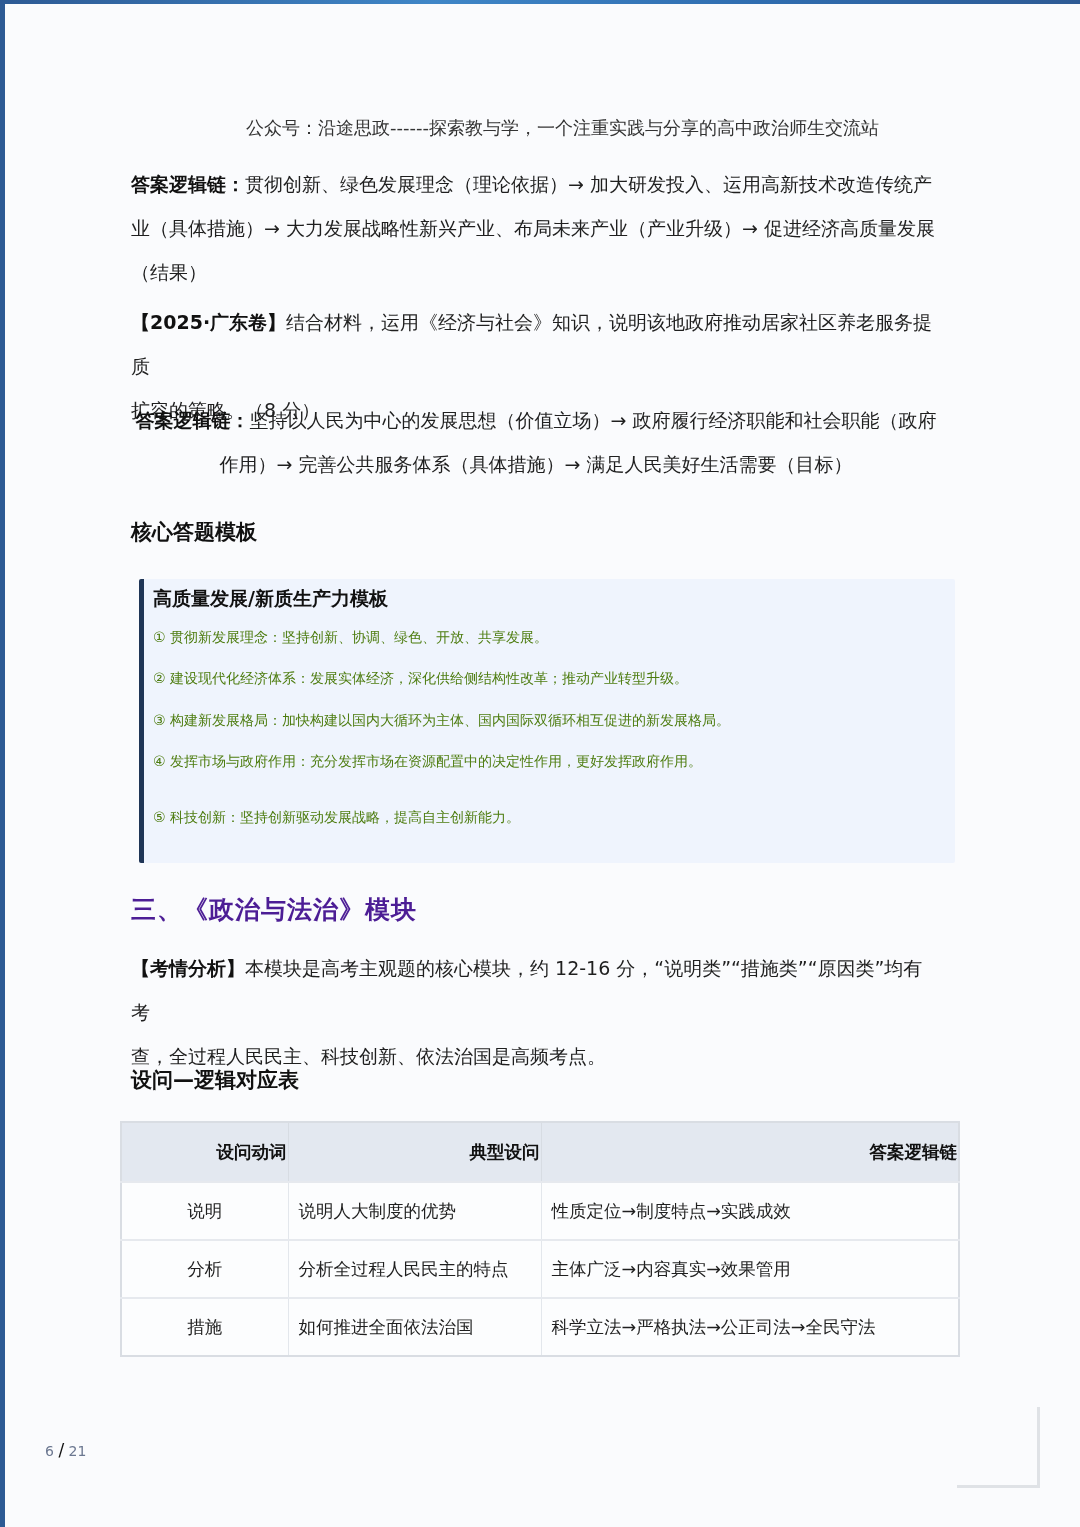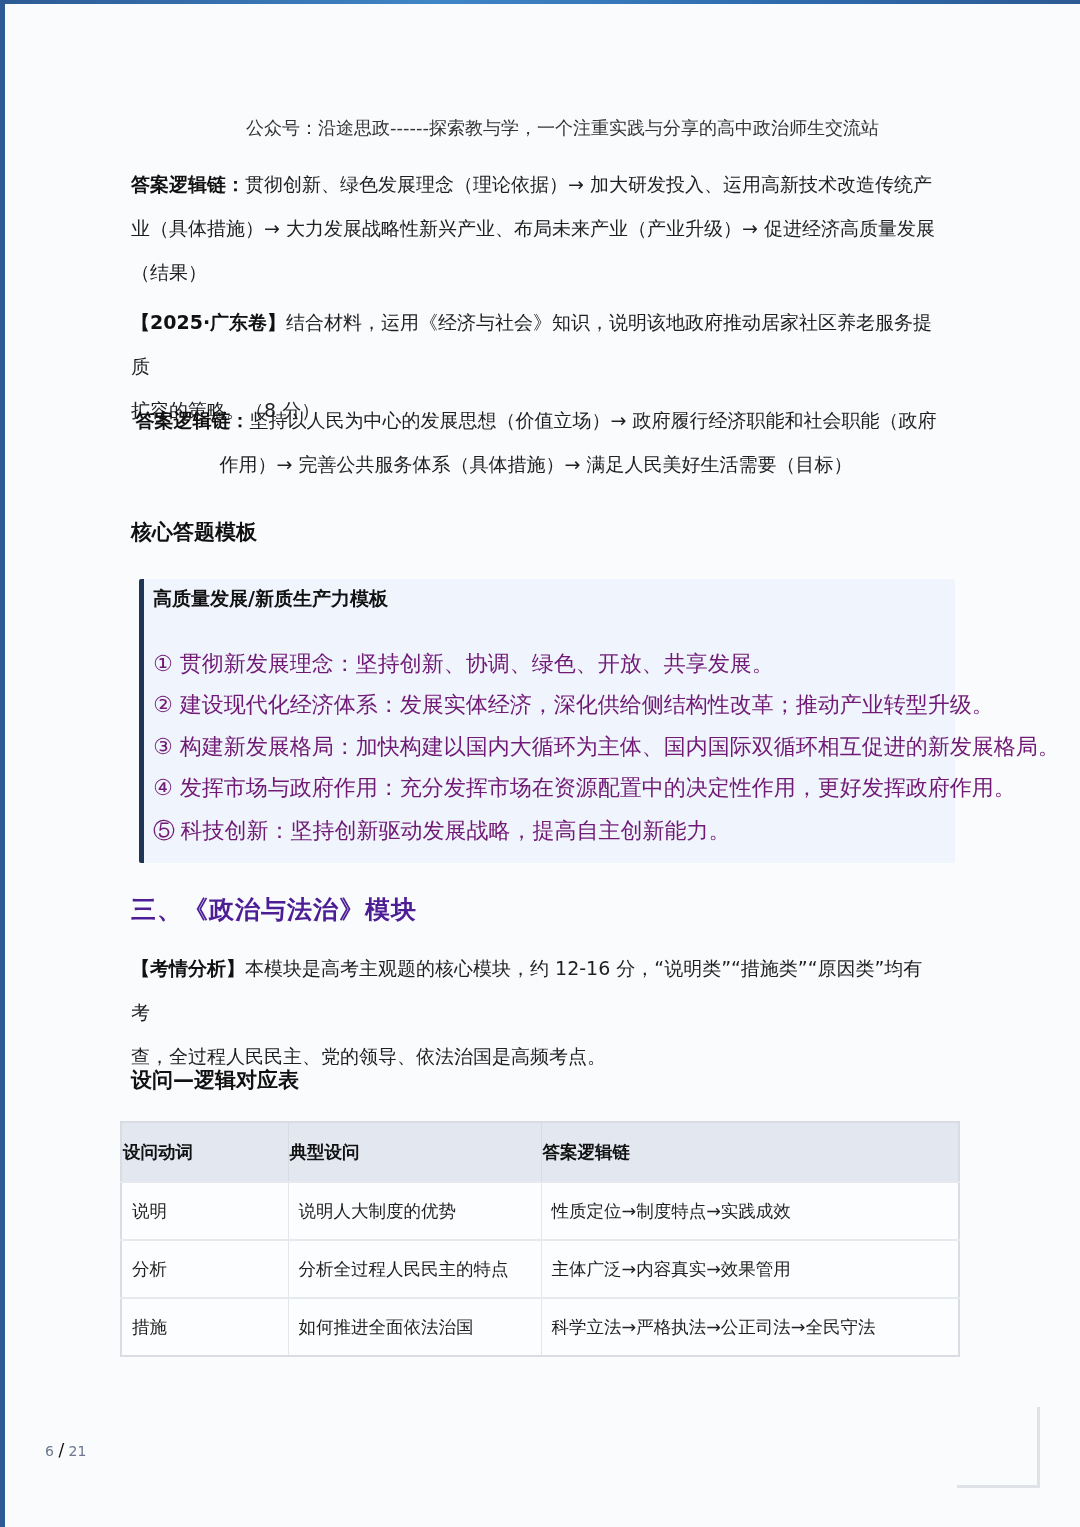--- a/index.html
+++ b/index.html
@@ -34,35 +34,35 @@
     .h3 { left: 126px; font-size: 21px; font-weight: bold; color: #111; }
     .h2 { left: 126px; font-size: 25px; font-weight: bold; color: #4c1d95; letter-spacing: 1px; }
     .template-box {
       left: 134px; top: 575px; width: 811px; height: 284px;
       background: #eff4fd; border-left: 5px solid #1f3556; border-radius: 2px;
     }
     .template-title {
       position: absolute; left: 9px; top: 7px; font-size: 19px; font-weight: bold; color: #111;
     }
     .template-item {
-      position: absolute; left: 9px; font-size: 22px; color: #701a75; white-space: nowrap; margin-top: 20px;
+      position: absolute; left: 9px; font-size: 14px; color: #4d7c0f; white-space: nowrap;
     }
     .tbl {
       left: 115px; top: 1117px; width: 840px; border-collapse: collapse;
       border: 2px solid #d9dde3; background: #fcfdfe;
     }
     .tbl th {
       background: #e3e8f0; height: 56px; font-size: 17.5px; font-weight: bold; color: #111;
-      border-right: 1px solid #d7dce3; text-align: left;
+      border-right: 1px solid #d7dce3; text-align: right;
     }
     .tbl td {
       height: 56px; font-size: 17.5px; color: #1f1f1f; border-right: 1px solid #e3e7ec;
       border-top: 2px solid #e6e9ee; padding: 0 10px;
     }
-    .tbl td.c { text-align: left; }
+    .tbl td.c { text-align: center; }
     .tbl th:last-child, .tbl td:last-child { border-right: none; }
     .page-num {
       left: 0; right: 0; top: 1423px; text-align: left; font-size: 14px; color: #6b7790;
       padding-left: 40px;
       margin-top: 13px;
     }
     .page-num .slash { color: #111; font-size: 17px; }
     .corner {
       left: 952px; top: 1403px; width: 80px; height: 78px;
       border-right: 3px solid #dfe2e6; border-bottom: 3px solid #dfe2e6;
@@ -95,28 +95,28 @@
   </div>
 
   <div class="abs h3" style="top:514px;">核心答题模板</div>
 
   <div class="abs template-box">
     <div class="template-title">高质量发展/新质生产力模板</div>
     <div class="template-item" style="top:50px;">① 贯彻新发展理念：坚持创新、协调、绿色、开放、共享发展。</div>
     <div class="template-item" style="top:91px;">② 建设现代化经济体系：发展实体经济，深化供给侧结构性改革；推动产业转型升级。</div>
     <div class="template-item" style="top:133px;">③ 构建新发展格局：加快构建以国内大循环为主体、国内国际双循环相互促进的新发展格局。</div>
     <div class="template-item" style="top:174px;">④ 发挥市场与政府作用：充分发挥市场在资源配置中的决定性作用，更好发挥政府作用。</div>
-    <div class="template-item" style="top:217px;font-family:Liberation Serif, serif;">⑤ 科技创新：坚持创新驱动发展战略，提高自主创新能力。</div>
+    <div class="template-item" style="top:230px;">⑤ 科技创新：坚持创新驱动发展战略，提高自主创新能力。</div>
   </div>
 
   <div class="abs h2" style="top:889px;">三、《政治与法治》模块</div>
 
   <div class="abs para" style="top:942px;">
     <div><b>【考情分析】</b><span>本模块是高考主观题的核心模块，约 12-16 分，“说明类”“措施类”“原因类”均有考</span></div>
-    <div>查，全过程人民民主、党的领导、依法治国是高频考点。</div>
+    <div>查，全过程人民民主、科技创新、依法治国是高频考点。</div>
   </div>
 
   <div class="abs h3" style="top:1062px;">设问—逻辑对应表</div>
 
   <table class="abs tbl">
     <colgroup>
         <col style="width:167px">
         <col style="width:253px">
         <col>
       </colgroup>

